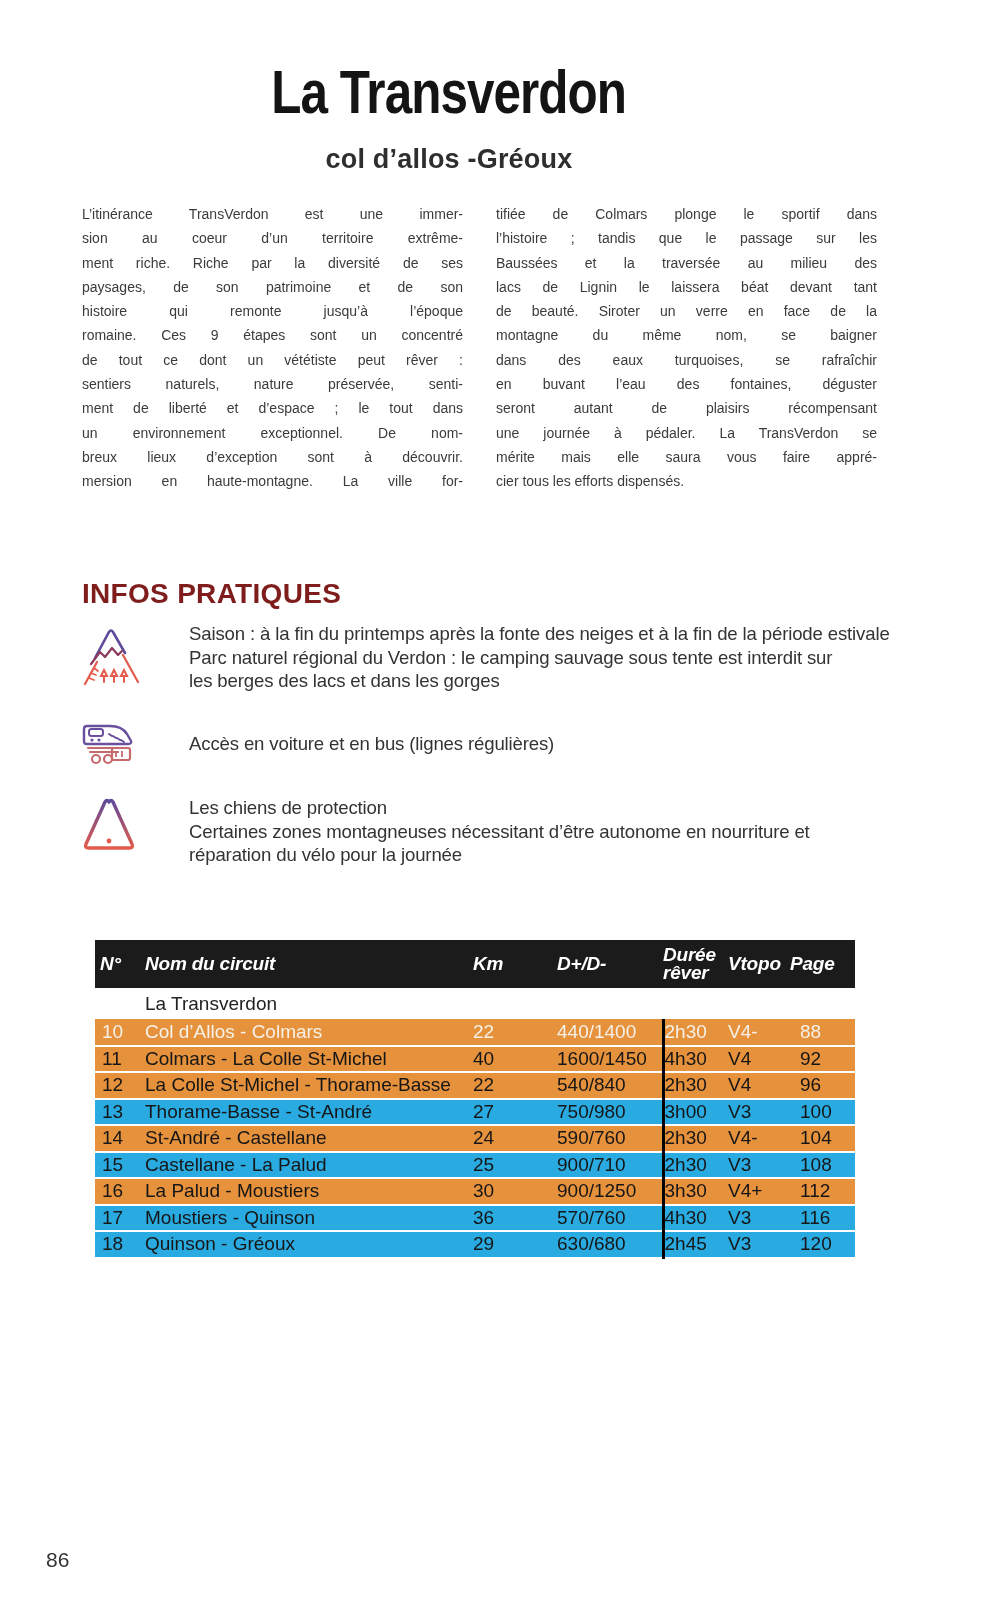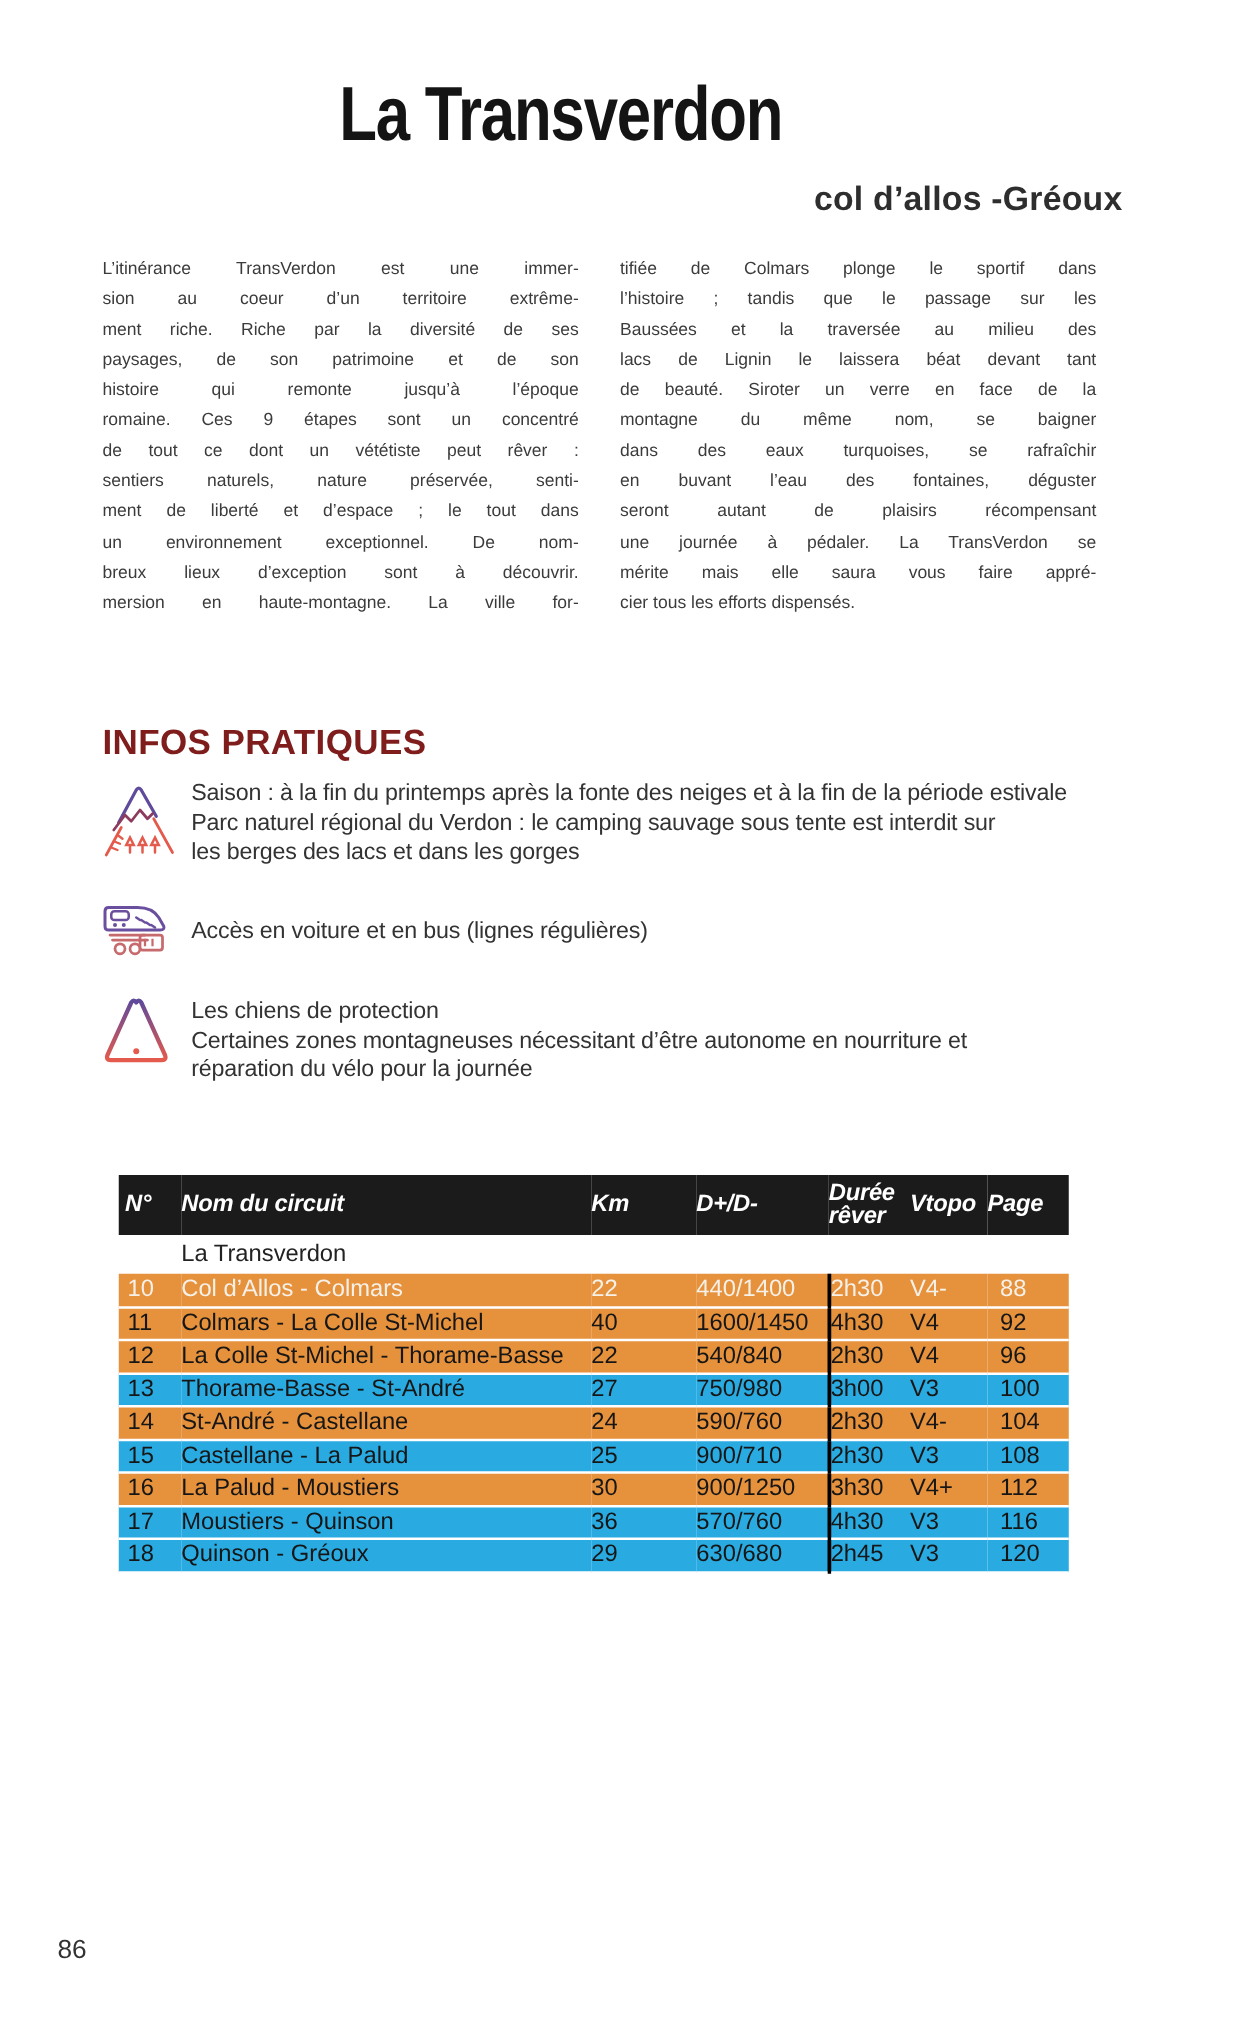--- a/index.html
+++ b/index.html
@@ -10,35 +10,35 @@
     overflow:hidden; color:#3a3a3a;
   }
 
   
   .title-wrap { position:absolute; top:62px; left:0; width:100%; text-align:center; }
   .title {
     display:inline-block; font-size:52px; font-weight:900; color:#141414;
     letter-spacing:-1px; transform:scale(0.95,1.18); transform-origin:center;
     font-family:"Liberation Sans",sans-serif;
   }
-  .subtitle-wrap { position:absolute; top:144px; left:0; width:100%; text-align:right; }
+  .subtitle-wrap { position:absolute; top:144px; left:0; width:100%; text-align:center; }
   .subtitle { display:inline-block; font-size:27px; font-weight:700; color:#2e2e2e; letter-spacing:0.2px; }
 
   
   .intro { position:absolute; top:202px; left:82px; width:795px; display:flex; gap:33px; }
   .col { flex:1; font-size:14px; line-height:24.3px; color:#3b3b3b; }
   .tline { white-space:normal; }
   .tline.just { text-align:justify; text-align-last:justify; }
 
   
   .infos-heading {
     position:absolute; top:578px; left:82px;
     font-size:28px; font-weight:700; color:#7f1d1d; letter-spacing:0.3px;
   }
-  .info-item { position:absolute; left:82px; display:flex; align-items:flex-start; }
+  .info-item { position:absolute; left:82px; display:flex; align-items:flex-start;gap:36px; }
   .info-item .icon-box { width:62px; min-width:62px; margin-right:9px; }
   .info-text { font-size:18.6px; line-height:23.6px; color:#333; letter-spacing:-0.15px; white-space:nowrap; }
   .item-1 { top:622px; }
   .item-2 { top:718px; align-items:center; }
   .item-3 { top:796px; }
 
   
   .circuit-table-wrap { position:absolute; top:940px; left:95px; width:760px; }
   table.circuit { border-collapse:collapse; table-layout:fixed; width:760px; }
   table.circuit th, table.circuit td { text-align:left; vertical-align:middle; }

